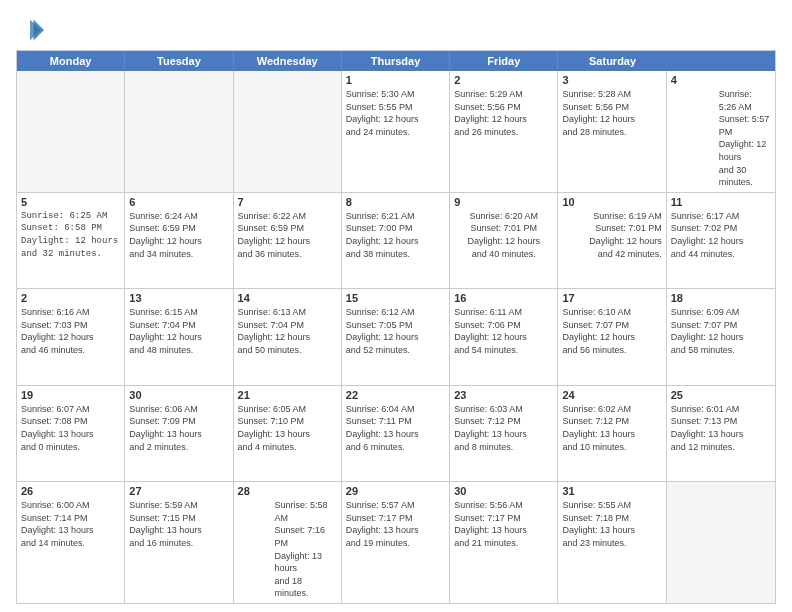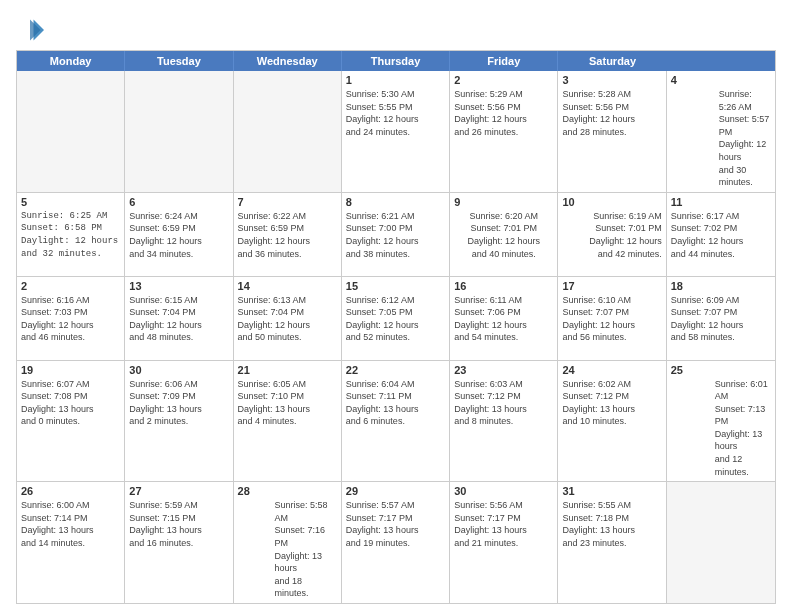--- a/index.html
+++ b/index.html
@@ -329,21 +329,21 @@
           </div>
           <div class="cal-cell">
             <div class="cell-date">24</div>
             <div class="cell-info" style="white-space: pre-line;">Sunrise: 6:02 AM
 Sunset: 7:12 PM
 Daylight: 13 hours
 and 10 minutes.</div>
           </div>
           <div class="cal-cell">
             <div class="cell-date">25</div>
-            <div class="cell-info" style="white-space: pre-line; margin-left: 44px;">Sunrise: 6:01 AM
+            <div class="cell-info" style="white-space: pre-line;">Sunrise: 6:01 AM
 Sunset: 7:13 PM
 Daylight: 13 hours
 and 12 minutes.</div>
           </div>
         </div>
         <div class="cal-row">
           <div class="cal-cell">
             <div class="cell-date">26</div>
             <div class="cell-info" style="white-space: pre-line;">Sunrise: 6:00 AM
 Sunset: 7:14 PM

